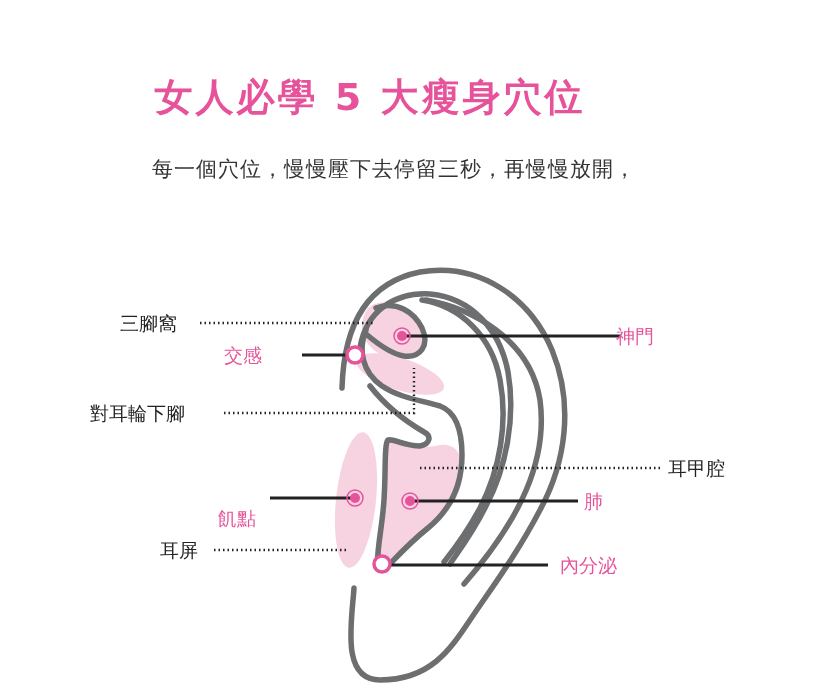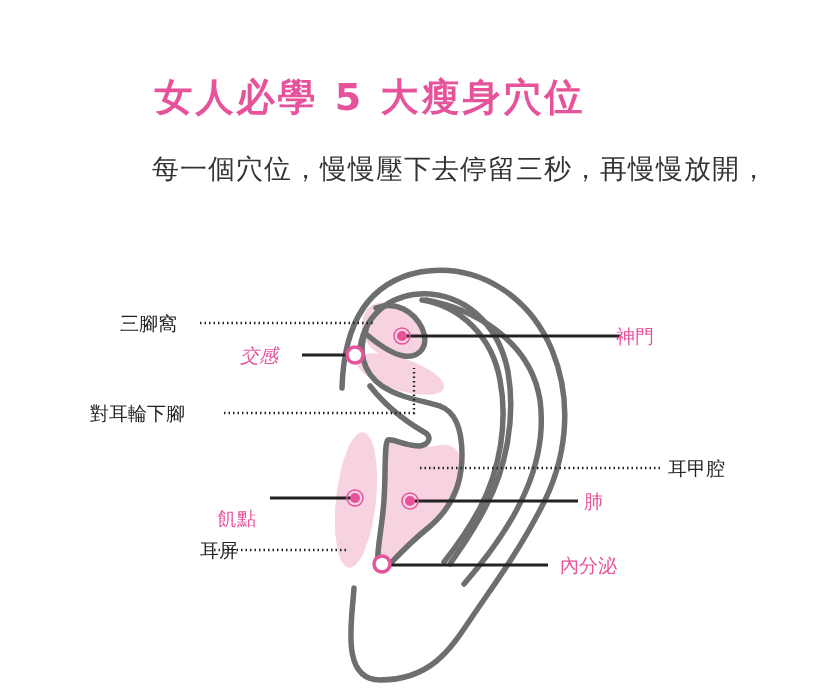--- a/index.html
+++ b/index.html
@@ -1,20 +1,20 @@
 <!DOCTYPE html>
 <html><head>
 <meta charset="utf-8">
 <style>
   html, body { margin: 0; padding: 0; background: #ffffff; }
   body { width: 840px; height: 700px; position: relative; overflow: hidden;
          font-family: "DejaVu Sans", "Liberation Sans", sans-serif; }
   .title { position: absolute; left: 0; width: 740px; top: 72px; text-align: center;
            font-size: 38px; font-weight: bold; color: #e6539b; letter-spacing: 3px; }
-  .subtitle { position: absolute; left: 152px; top: 150px; font-size: 27px; line-height: 38px;
+  .subtitle { position: absolute; left: 152px; top: 150px; font-size: 21px; line-height: 38px;
               color: #333333; letter-spacing: 1px; }
   .subtitle div { white-space: nowrap; }
   .diagram { position: absolute; left: 0; top: 0; width: 840px; height: 700px; }
   .label { position: absolute; font-size: 19px; white-space: nowrap; }
   .label.black { color: #222222; font-family: Liberation Mono, monospace; }
   .label.pink { color: #e6539b; }
 </style>
 </head>
 <body>
 
@@ -86,20 +86,20 @@
       <circle cx="410" cy="501" r="5" fill="#e6539b"></circle>
     </g>
     <g>
       <circle cx="382" cy="564" r="8" fill="#ffffff" stroke="#e6539b" stroke-width="3.5"></circle>
     </g>
   </g>
 </svg>
 
 <div class="label black" style="left:120px; top:311px;">三腳窩</div>
 <div class="label black" style="left:90px; top:401px;">對耳輪下腳</div>
-<div class="label black" style="left:160px; top:538px;margin-left:40px;">耳屏</div>
+<div class="label black" style="left:160px; top:538px;">耳屏</div>
 <div class="label black" style="left:668px; top:456px;text-align:right;">耳甲腔</div>
 
 <div class="label pink" style="left:616px; top:324px;">神門</div>
-<div class="label pink" style="left:240px; top:343px;font-style:italic;">交感</div>
+<div class="label pink" style="left:224px; top:343px;">交感</div>
 <div class="label pink" style="left:218px; top:506px;text-align:right;">飢點</div>
 <div class="label pink" style="left:584px; top:489px;">肺</div>
 <div class="label pink" style="left:560px; top:553px;text-align:center;">內分泌</div>
 
 </body></html>

